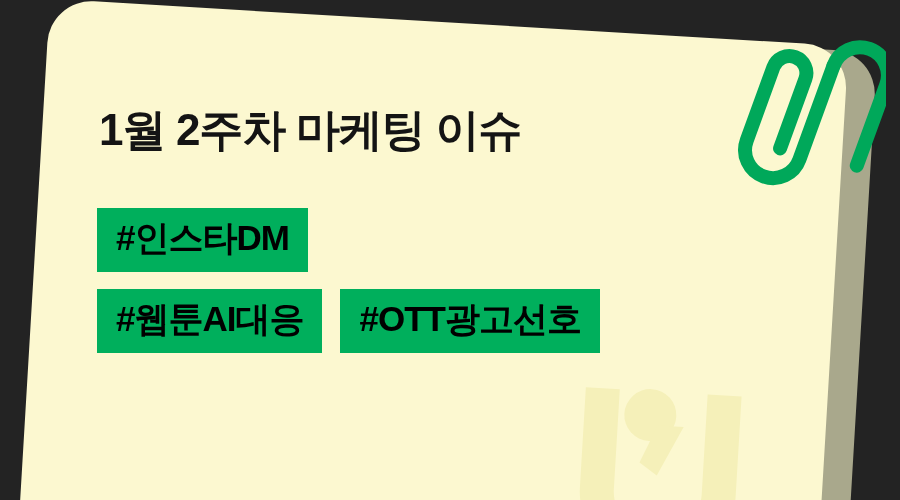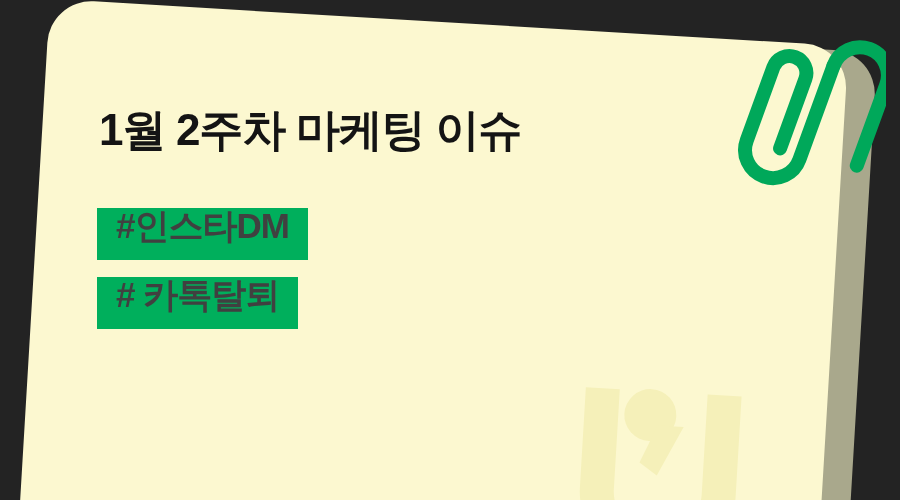--- a/index.html
+++ b/index.html
@@ -83,26 +83,26 @@
     flex-direction: column;
     gap: 17px;
   }
   .tag-row {
     display: flex;
     flex-direction: row;
     gap: 18px;
   }
   .tag {
     background: #00af5c;
-    color: #404040;
+    color: #000000;
     font-size: 35px;
     font-weight: 700;
     letter-spacing: -1px;
     line-height: 1;
-    padding: 0 19px 17px 19px;
+    padding: 12px 19px 17px 19px;
     white-space: nowrap;
     border-radius: 0;
     box-sizing: border-box;
   }
 
   
   .paperclip {
     position: absolute;
     left: 716px;
     top: 36px;
@@ -132,24 +132,25 @@
   <div class="content">
 
     <div class="page-title">1월 2주차 마케팅 이슈</div>
 
     <div class="tag-rows">
 
       <div class="tag-row">
         <div class="tag">#인스타DM</div>
       </div>
 
+      <div class="tag-row">
+        <div class="tag">#웹툰AI대응</div>
+        <div class="tag">#OTT광고선호</div>
+      </div>
 
-      <div class="tag-row">
-        <div class="tag"># 카톡탈퇴</div>
-      </div>
 
     </div>
 
     <div class="paperclip">
       <svg viewBox="0 0 170 175" xmlns="http://www.w3.org/2000/svg" aria-hidden="true">
         <g transform="rotate(20 85 87)">
           <path d="M96 22
                    L96 122
                    a28 28 0 0 1 -56 0
                    L40 44

